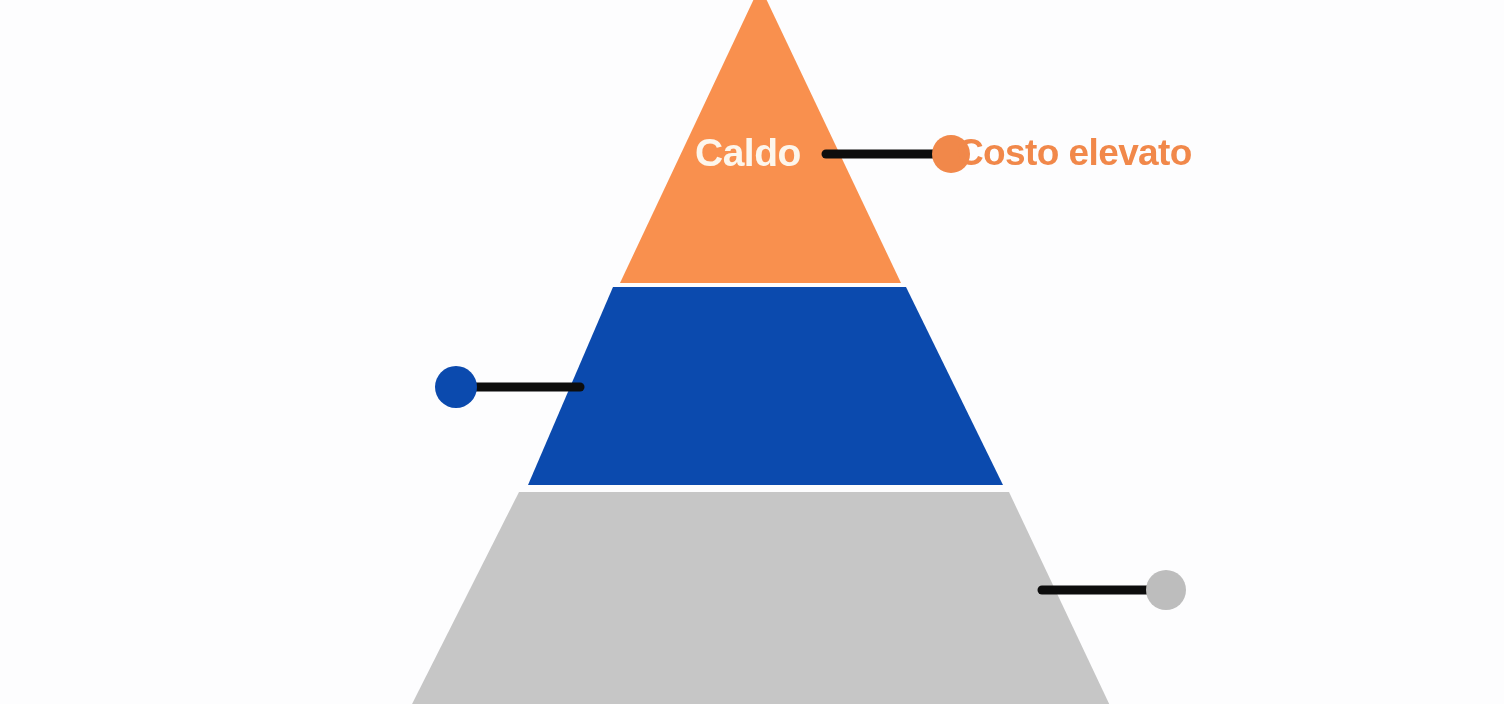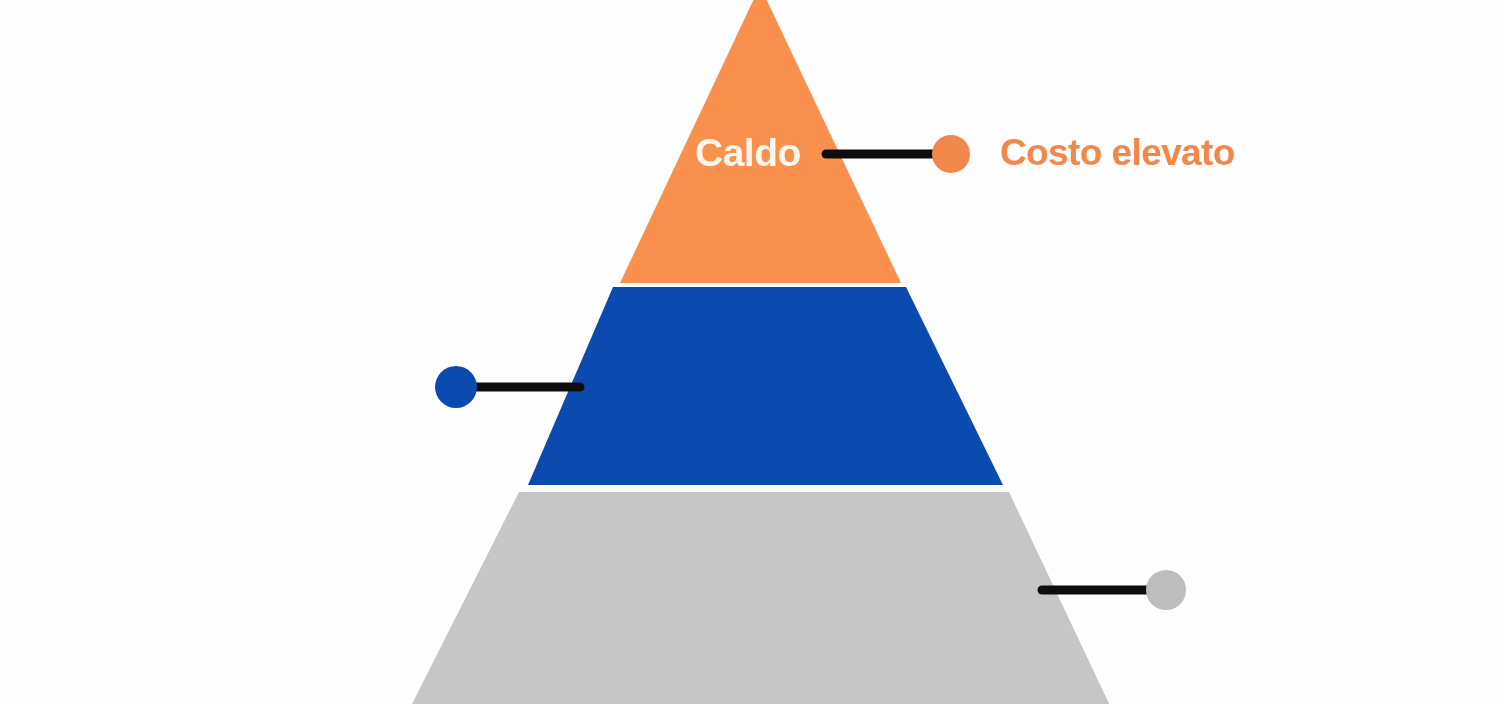--- a/index.html
+++ b/index.html
@@ -34,21 +34,21 @@
   }
   #tier-label-top {
     left: 695px;
     top: 131px;
     font-size: 39px;
     color: #fdf6ec;
     font-weight: 800;
     letter-spacing: -0.5px;
   }
   #callout-label-top {
-    left: 1000px;
+    left: 957px;
     top: 132px;
     font-size: 37px;
     color: #f1884a;
     letter-spacing: -0.6px;
   }
   #callout-label-mid {
     left: 0px;
     top: 368px;
     font-size: 37px;
     color: #0b4aae;

